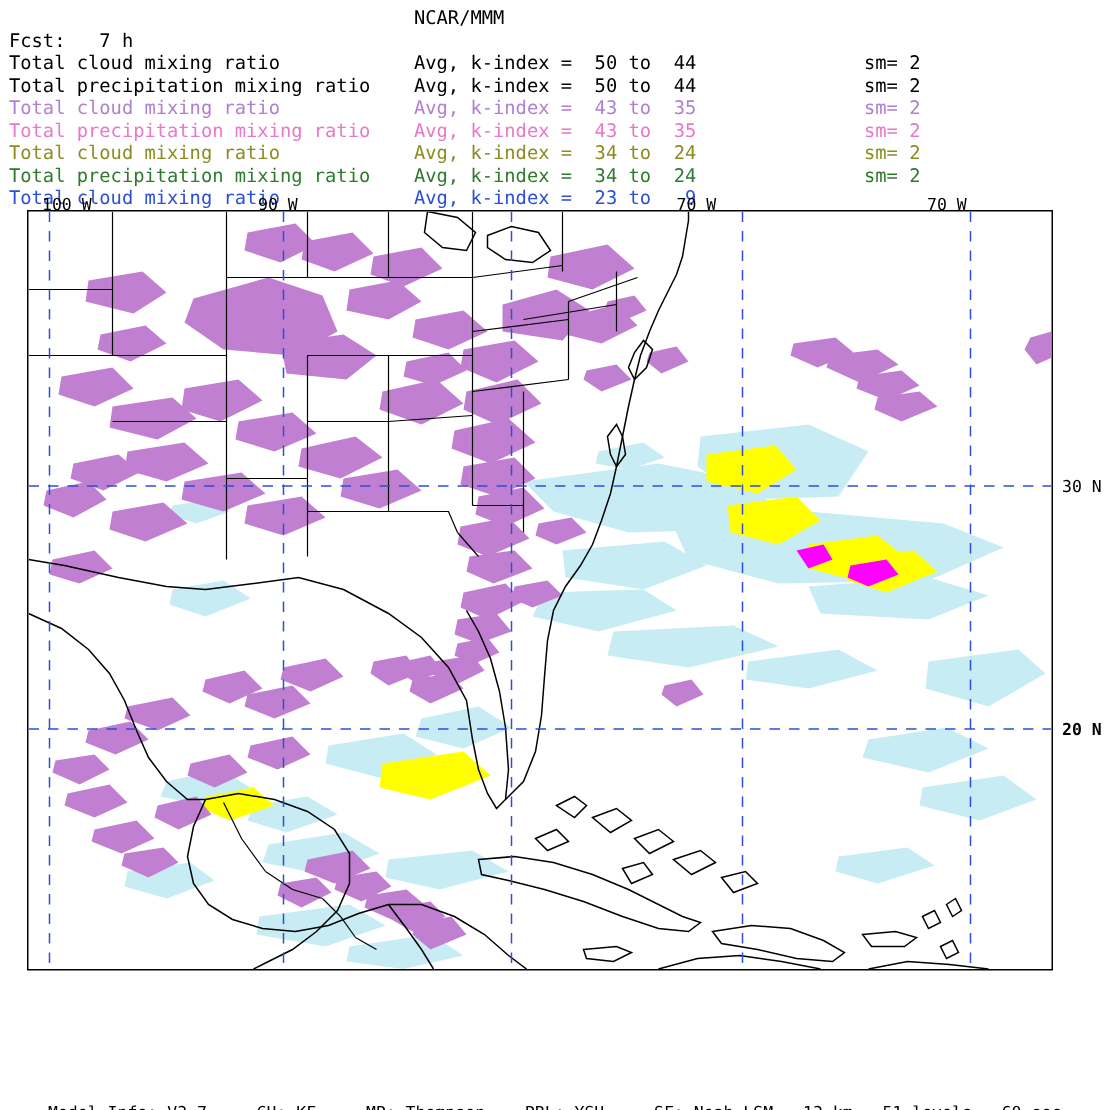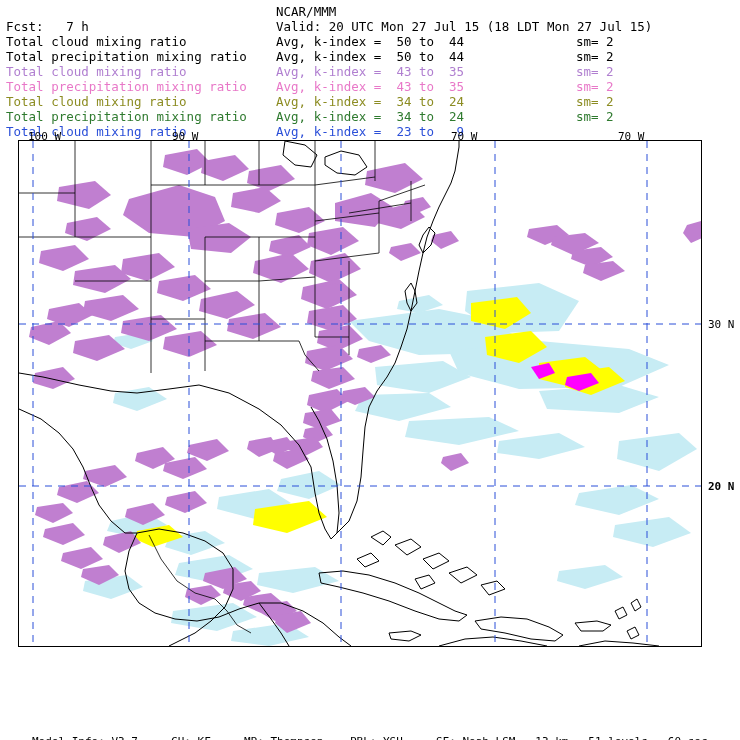--- a/index.html
+++ b/index.html
@@ -58,21 +58,20 @@
   }
   .f1{position:absolute;left:32px;top:0;white-space:pre;}
 </style>
 </head>
 <body>
 
 <div class="header">
   <div class="hrow r0 c-black" style="left:276px;">NCAR/MMM</div>
 
   <div class="hrow col-left r1 c-black">Fcst:   7 h</div>
-  <div class="hrow r1 c-black" style="left:276px;">Valid: 20 UTC Mon 27 Jul 15 (18 LDT Mon 27 Jul 15)</div>
 
   <div class="hrow col-left r2 c-black">Total cloud mixing ratio</div>
   <div class="hrow col-mid  r2 c-black">Avg, k-index =  50 to  44</div>
   <div class="hrow col-right r2 c-black">sm= 2</div>
 
   <div class="hrow col-left r3 c-black">Total precipitation mixing ratio</div>
   <div class="hrow col-mid  r3 c-black">Avg, k-index =  50 to  44</div>
   <div class="hrow col-right r3 c-black">sm= 2</div>
 
   <div class="hrow col-left r4 c-violet">Total cloud mixing ratio</div>

